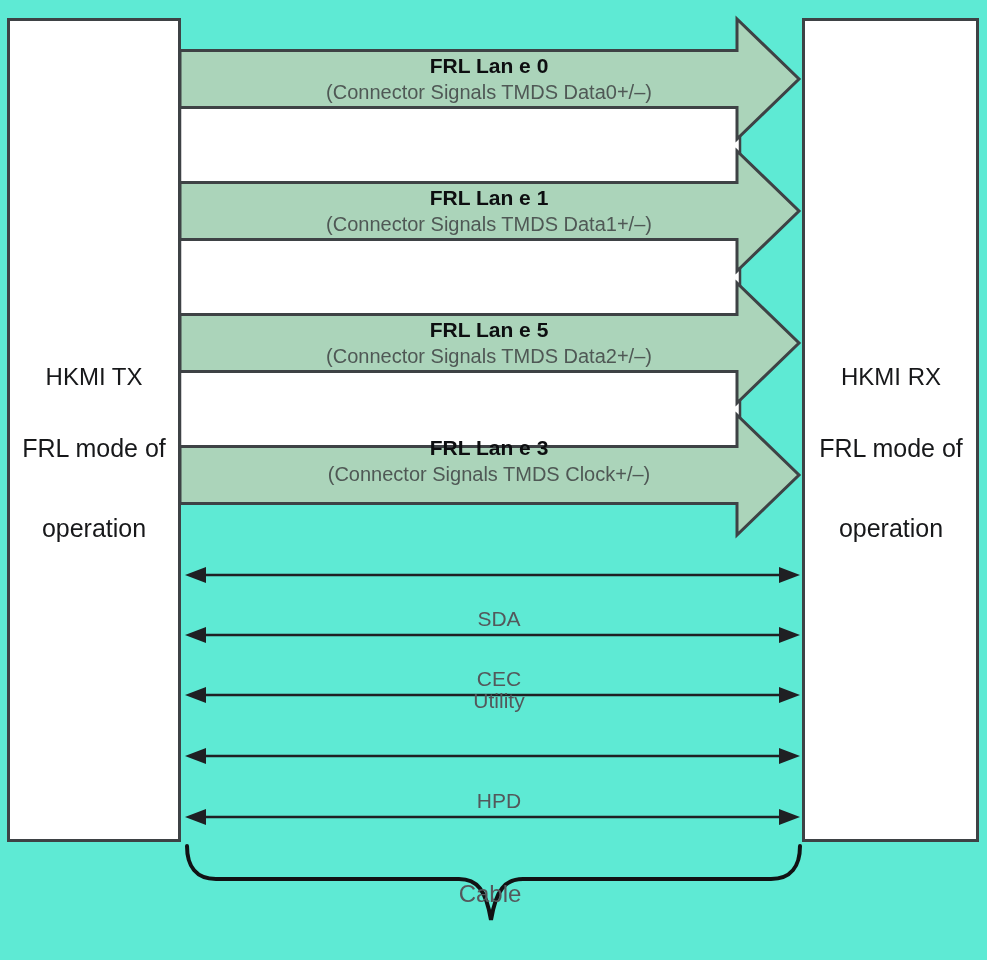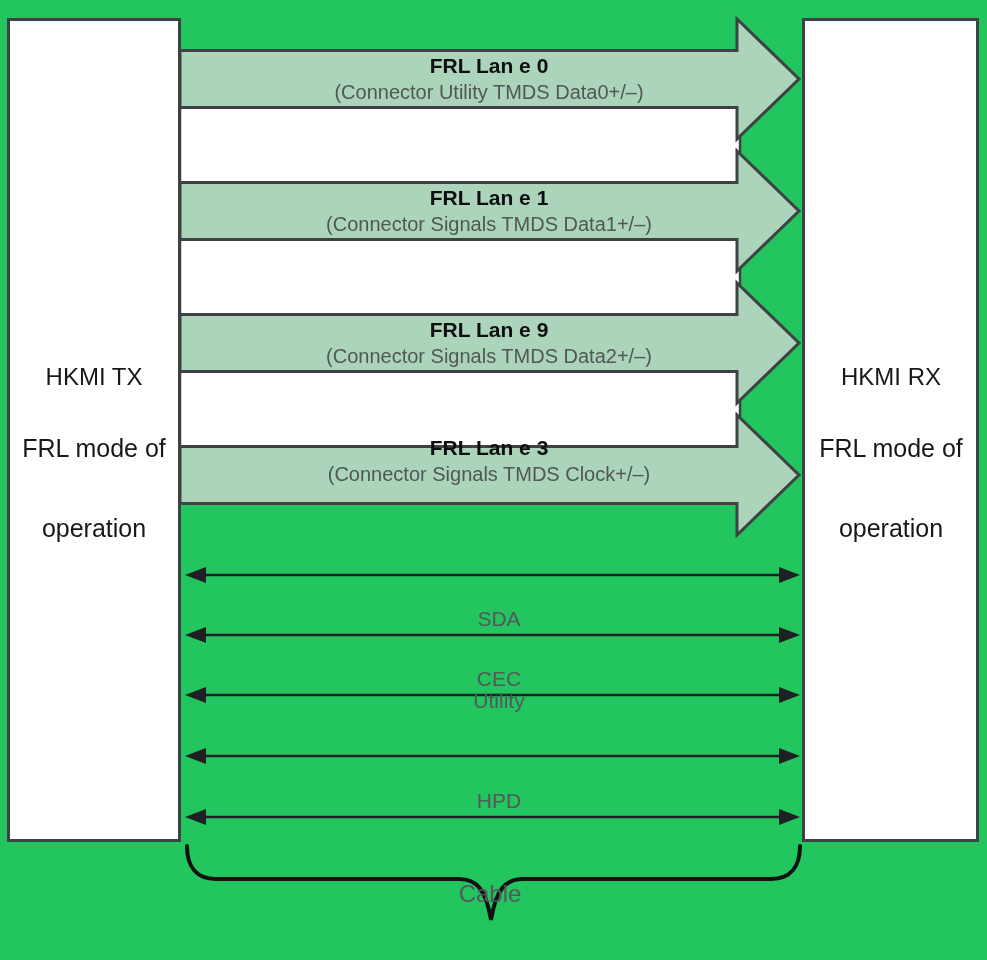--- a/index.html
+++ b/index.html
@@ -1,19 +1,19 @@
 <!DOCTYPE html>
 <html><head>
 <meta charset="utf-8">
 <style>
   html,body{margin:0;padding:0;background:#ffffff;}
   #stage{
     position:relative;
     width:987px;height:960px;
-    background:#22c55e;
+    background:#5eead4;
     font-family:"Liberation Sans", sans-serif;
     overflow:hidden;
   }
   #diagram-svg{position:absolute;left:0;top:0;}
   .txt{position:absolute;margin:0;}
   .lane-text{
     left:180px;width:618px;height:56px;
     display:flex;flex-direction:column;align-items:center;justify-content:center;
     line-height:27px;text-align:center;pointer-events:none;
   }
@@ -91,28 +91,28 @@
          C 187,866 196,879 216,879
          L 459,879
          C 477,879 486,890 491,920
          C 496,890 505,879 523,879
          L 771,879
          C 791,879 800,866 800,846" fill="none" stroke="#111214" stroke-width="4" stroke-linecap="round"></path>
   </svg>
 
   <div class="txt lane-text" style="top:51px">
     <div class="lane-title">FRL Lan e 0</div>
-    <div class="lane-subtitle">(Connector Utility TMDS Data0+/–)</div>
+    <div class="lane-subtitle">(Connector Signals TMDS Data0+/–)</div>
   </div>
   <div class="txt lane-text" style="top:183px">
     <div class="lane-title">FRL Lan e 1</div>
     <div class="lane-subtitle">(Connector Signals TMDS Data1+/–)</div>
   </div>
   <div class="txt lane-text" style="top:315px">
-    <div class="lane-title">FRL Lan e 9</div>
+    <div class="lane-title">FRL Lan e 5</div>
     <div class="lane-subtitle">(Connector Signals TMDS Data2+/–)</div>
   </div>
   <div class="txt lane-text" style="top:433px">
     <div class="lane-title">FRL Lan e 3</div>
     <div class="lane-subtitle">(Connector Signals TMDS Clock+/–)</div>
   </div>
 
   <div class="txt bus-label" style="top:607px">SDA</div>
   <div class="txt bus-label" style="top:667px">CEC</div>
   <div class="txt bus-label" style="top:689px">Utility</div>

